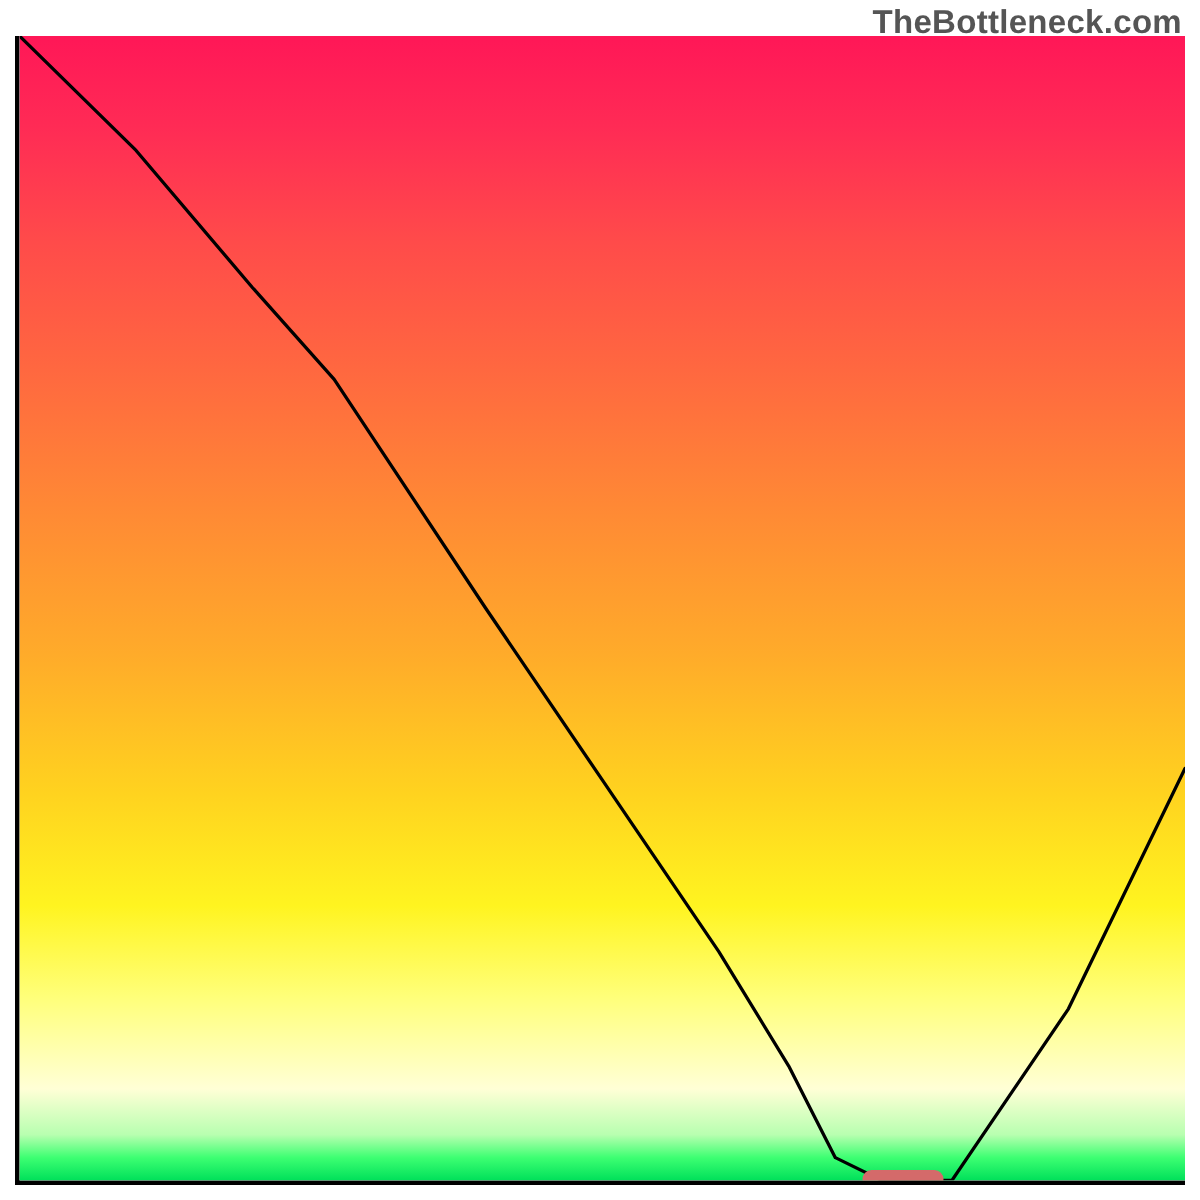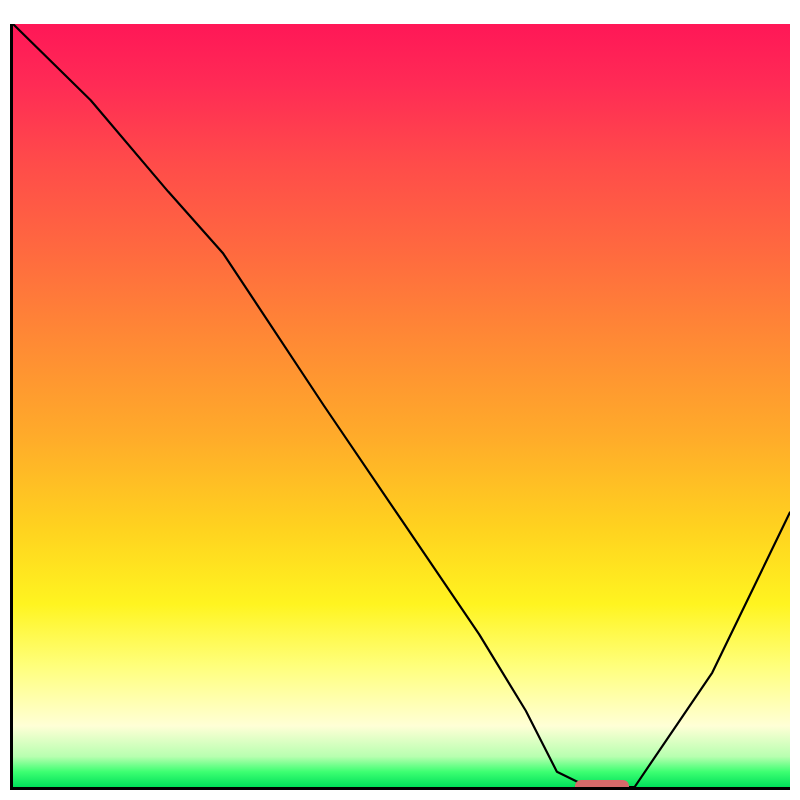--- a/index.html
+++ b/index.html
@@ -76,20 +76,21 @@
     background: #d46a6a;
     bottom: 1px;
     transform: translateY(50%);
   }
 </style>
 </head>
 <body>
 
 <div class="stage">
 
+  <div class="watermark">TheBottleneck.com</div>
 
   <div class="plot">
     <div class="gradient"></div>
 
     <svg class="curve" viewBox="0 0 780 766" preserveAspectRatio="none">
       <path d="M0.0 0.0 L78.0 76.6 L156.0 168.5 L210.6 229.8 L312.0 383.0 L390.0 497.9 L468.0 612.8 L514.8 689.4 L546.0 750.7 L577.2 766.0 L624.0 766.0 L702.0 651.1 L780.0 490.2"></path>
     </svg>
 
     <div class="marker" style="left: 561.6px; width: 54.6px;"></div>
   </div>

